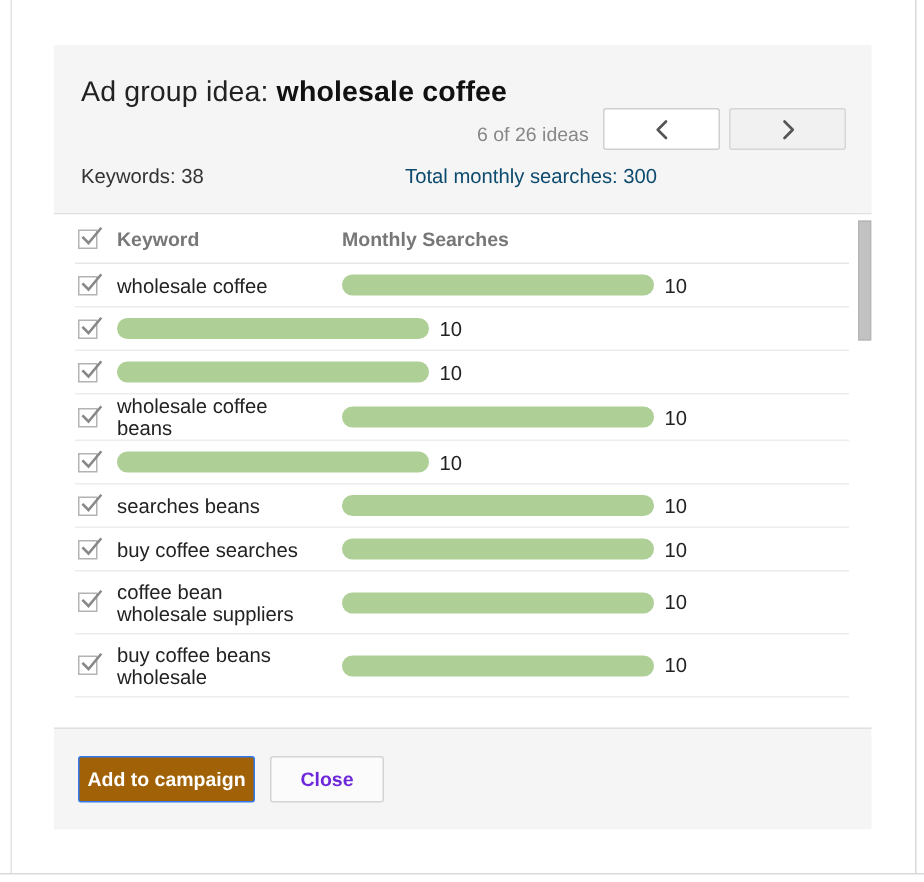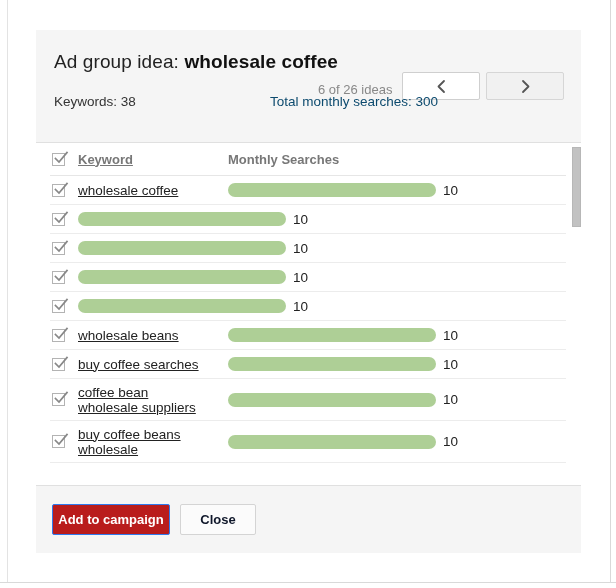--- a/index.html
+++ b/index.html
@@ -117,21 +117,21 @@
   .nav-btn.next {
     left: 450px;
     background: #f1f1f1;
     border-color: #d6d6d6;
   }
   .nav-btn svg { display: block; }
 
   .stats-row {
     position: absolute;
     left: 0;
-    top: 64px;
+    top: 80px;
     width: 545px;
     height: 32px;
   }
   .stat-keywords {
     position: absolute;
     left: 18px;
     top: 0;
     font-size: 13.5px;
     color: #333333;
     white-space: nowrap;
@@ -215,21 +215,20 @@
   }
 
   .col-keyword {
     flex: 0 0 150px;
     width: 150px;
     font-size: 13.5px;
     color: #222222;
     line-height: 15px;
     padding-right: 24px;
     box-sizing: border-box;
-    text-decoration: underline;
   }
   .col-metric {
     flex: 1 1 auto;
     display: flex;
     align-items: center;
   }
   .bar-track {
     position: relative;
     width: 208px;
     flex: 0 0 208px;
@@ -291,30 +290,30 @@
     align-items: center;
     justify-content: center;
     font-size: 13px;
     font-weight: bold;
     cursor: pointer;
     white-space: nowrap;
   }
   .btn-primary {
     left: 16px;
     width: 118px;
-    background: #b91c1c;
+    background: #a16207;
     border: 1px solid #3079ed;
     color: #ffffff;
   }
   .btn-secondary {
     left: 144px;
     width: 76px;
     background: #fbfbfb;
     border: 1px solid #d4d4d4;
-    color: #0f172a;
+    color: #6d28d9;
   }
 </style>
 </head>
 <body>
 
 <div id="page-canvas">
   <div class="page-edge-left"></div>
   <div class="page-edge-right"></div>
   <div class="page-edge-bottom"></div>
 </div>
@@ -417,51 +416,52 @@
             </div>
           </div>
           <div class="kw-row">
             <div class="cb-cell">
               <span class="checkbox">
                 <span class="tick"><svg width="15" height="15" viewBox="0 0 15 15" aria-hidden="true">
                     <polyline points="1.5,7.5 5,11 13,1.5" fill="none" stroke="#888888" stroke-width="1.7" stroke-linecap="square"></polyline>
                   </svg></span>
               </span>
             </div>
-            <div class="col-metric">
-              <div class="bar-track">
-                <div class="bar-fill" style="width: 100%;"></div>
-              </div>
-              <div class="metric-value">10</div>
-            </div>
-          </div>
-          <div class="kw-row">
-            <div class="cb-cell">
-              <span class="checkbox">
-                <span class="tick"><svg width="15" height="15" viewBox="0 0 15 15" aria-hidden="true">
-                    <polyline points="1.5,7.5 5,11 13,1.5" fill="none" stroke="#888888" stroke-width="1.7" stroke-linecap="square"></polyline>
-                  </svg></span>
-              </span>
-            </div>
-            <div class="col-metric">
-              <div class="bar-track">
-                <div class="bar-fill" style="width: 100%;"></div>
-              </div>
-              <div class="metric-value">10</div>
-            </div>
-          </div>
-          <div class="kw-row">
-            <div class="cb-cell">
-              <span class="checkbox">
-                <span class="tick"><svg width="15" height="15" viewBox="0 0 15 15" aria-hidden="true">
-                    <polyline points="1.5,7.5 5,11 13,1.5" fill="none" stroke="#888888" stroke-width="1.7" stroke-linecap="square"></polyline>
-                  </svg></span>
-              </span>
-            </div>
-            <div class="col-keyword">wholesale beans</div>
+            <div class="col-keyword">wholesale coffee beans</div>
+            <div class="col-metric">
+              <div class="bar-track">
+                <div class="bar-fill" style="width: 100%;"></div>
+              </div>
+              <div class="metric-value">10</div>
+            </div>
+          </div>
+          <div class="kw-row">
+            <div class="cb-cell">
+              <span class="checkbox">
+                <span class="tick"><svg width="15" height="15" viewBox="0 0 15 15" aria-hidden="true">
+                    <polyline points="1.5,7.5 5,11 13,1.5" fill="none" stroke="#888888" stroke-width="1.7" stroke-linecap="square"></polyline>
+                  </svg></span>
+              </span>
+            </div>
+            <div class="col-metric">
+              <div class="bar-track">
+                <div class="bar-fill" style="width: 100%;"></div>
+              </div>
+              <div class="metric-value">10</div>
+            </div>
+          </div>
+          <div class="kw-row">
+            <div class="cb-cell">
+              <span class="checkbox">
+                <span class="tick"><svg width="15" height="15" viewBox="0 0 15 15" aria-hidden="true">
+                    <polyline points="1.5,7.5 5,11 13,1.5" fill="none" stroke="#888888" stroke-width="1.7" stroke-linecap="square"></polyline>
+                  </svg></span>
+              </span>
+            </div>
+            <div class="col-keyword">searches beans</div>
             <div class="col-metric">
               <div class="bar-track">
                 <div class="bar-fill" style="width: 100%;"></div>
               </div>
               <div class="metric-value">10</div>
             </div>
           </div>
           <div class="kw-row">
             <div class="cb-cell">
               <span class="checkbox">

